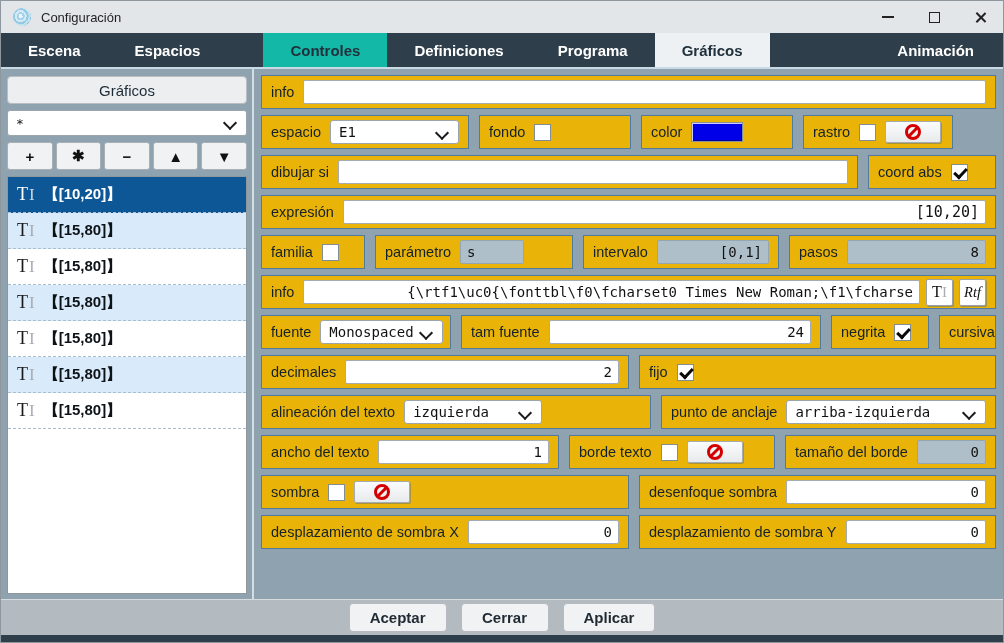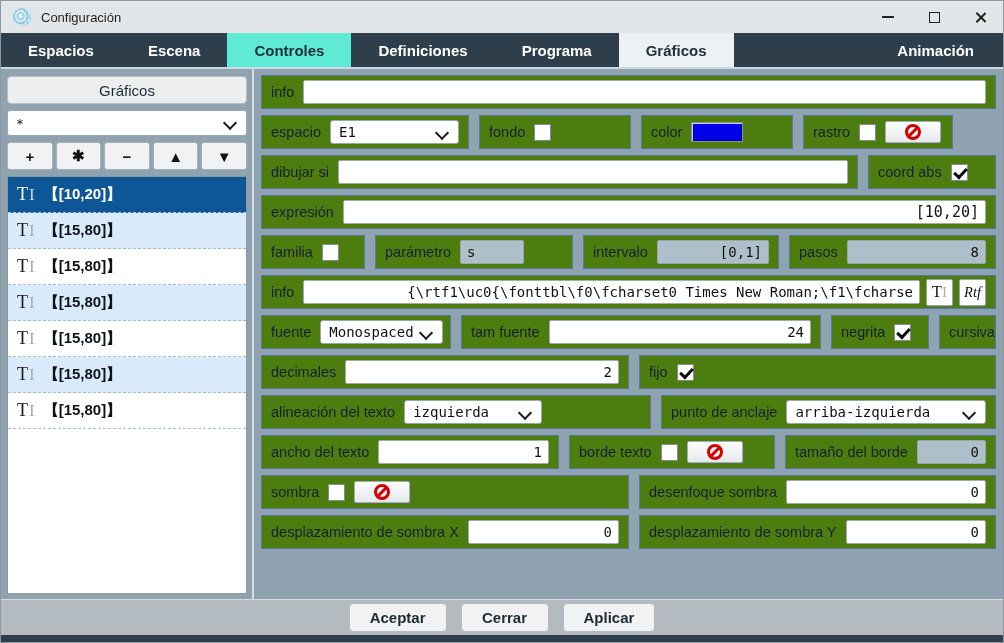--- a/index.html
+++ b/index.html
@@ -17,21 +17,21 @@
   .win-controls{ margin-left:auto; display:flex; height:100%; }
   .win-btn{ width:46px; height:100%; display:flex; align-items:center; justify-content:center; cursor:default; }
   .min-glyph{ width:12px; height:2px; background:#222; }
   .max-glyph{ width:11px; height:11px; border:1.5px solid #222; }
   .close-glyph{ position:relative; width:13px; height:13px; }
   .close-glyph::before,.close-glyph::after{ content:""; position:absolute; left:6px; top:0; width:1.8px; height:13px; background:#222; }
   .close-glyph::before{ transform:rotate(45deg);} .close-glyph::after{ transform:rotate(-45deg);}
   
   .tabbar{ height:34px; background:#2e3e4a; display:flex; align-items:stretch; flex:0 0 auto; }
   .tab{ padding:0 27px; display:flex; align-items:center; color:#fff; font-size:15px; font-weight:700; cursor:default; white-space:nowrap;}
-  .tab.active{ background:#5eead4; color:#20313d; }
+  .tab.active{ background:#14b8a6; color:#20313d;margin-left:36px; }
   .tab.active-alt{ background:#edf1f3; color:#20313d; }
   .tab.push-right{ margin-left:auto; margin-right:2px; }
   
   .body{ flex:1; display:flex; background:#8ea3af; border-top:2px solid #c9dae5; min-height:0; }
   
   .left{ width:253px; flex:0 0 auto; padding:7px 5px 5px 6px; display:flex; flex-direction:column; gap:6px; border-right:2px solid #d3dde2; }
   .panel-header{ height:28px; background:#eceef0; border:1px solid #b7bdc2; border-radius:4px;
     display:flex; align-items:center; justify-content:center; font-size:15px; color:#1d2b36; }
   .select{ position:relative; background:#fff; border:1px solid #9ba5ac; border-radius:3px; height:26px;
     display:flex; align-items:center; padding:0 28px 0 8px; font-family:"DejaVu Sans Mono", monospace; font-size:14px; color:#111; cursor:default; }
@@ -47,21 +47,21 @@
   .li.sel{ background:#0d5796; }
   .ticon{ display:flex; align-items:baseline; flex:0 0 auto; }
   .ticon .t{ font-family:"Liberation Serif", serif; font-size:18px; color:#1a1a1a; }
   .ticon .ibeam{ font-family:"Liberation Serif", serif; font-size:17px; color:#a8aeb4; margin-left:1px; }
   .li .label{ font-size:15px; font-weight:600; color:#0d1217; }
   .li.sel .label{ color:#fff; }
   .li.sel .t{ color:#fff; } .li.sel .ibeam{ color:#c9d6e1; }
   
   .right{ flex:1; padding:6px 7px; display:flex; flex-direction:column; gap:6px; min-width:0; }
   .row{ display:flex; gap:10px; flex:0 0 auto; }
-  .grp{ height:34px; background:#4d7c0f; border:1px solid #52799e; display:flex; align-items:center; gap:9px; padding:0 9px; min-width:0; }
+  .grp{ height:34px; background:#eab308; border:1px solid #52799e; display:flex; align-items:center; gap:9px; padding:0 9px; min-width:0; }
   .lbl{ font-size:14.5px; color:#15222c; white-space:nowrap; }
   .txt{ height:24px; background:#fff; border:1px solid #a2acb2; border-radius:2px; padding:0 6px;
     font-family:"DejaVu Sans Mono", monospace; font-size:14px; color:#111; min-width:0; }
   .txt.fill{ flex:1;text-align:right; }
   .txt.ro{ background:#aebfc9; border-color:#93a7b2; }
   .cb{ width:17px; height:17px; background:#fff; border:1px solid #828c93; position:relative; flex:0 0 auto; cursor:default; }
   .cb.checked::after{ content:""; position:absolute; left:2px; top:3px; width:10px; height:5px;
     border-left:3px solid #0a0a0a; border-bottom:3px solid #0a0a0a; transform:rotate(-47deg); }
   .nobtn{ width:56px; height:22px; background:linear-gradient(#fbfcfc,#e7eaec); border:1px solid #a6adb2; border-radius:2px;
     box-shadow:1px 1px 0 rgba(90,110,125,.45); display:flex; align-items:center; justify-content:center; cursor:default; flex:0 0 auto; }
@@ -98,22 +98,22 @@
       <div class="win-btn">
           <span class="max-glyph"></span>
         </div>
       <div class="win-btn">
           <span class="close-glyph"></span>
         </div>
     </div>
   </div>
 
   <div class="tabbar">
+    <div class="tab">Escena</div>
     <div class="tab">Espacios</div>
-    <div class="tab">Escena</div>
     <div class="tab active">Controles</div>
     <div class="tab">Definiciones</div>
     <div class="tab">Programa</div>
     <div class="tab active-alt">Gráficos</div>
     <div class="tab push-right">Animación</div>
   </div>
 
   <div class="body">
 
     <div class="left">

